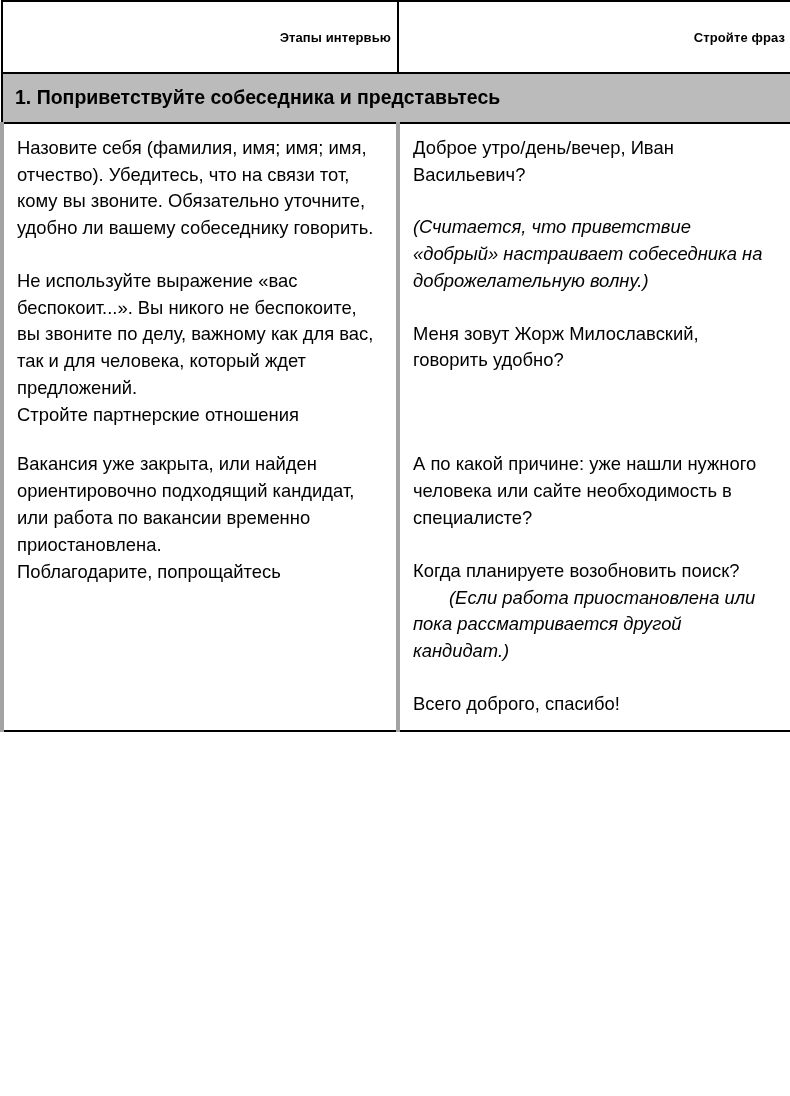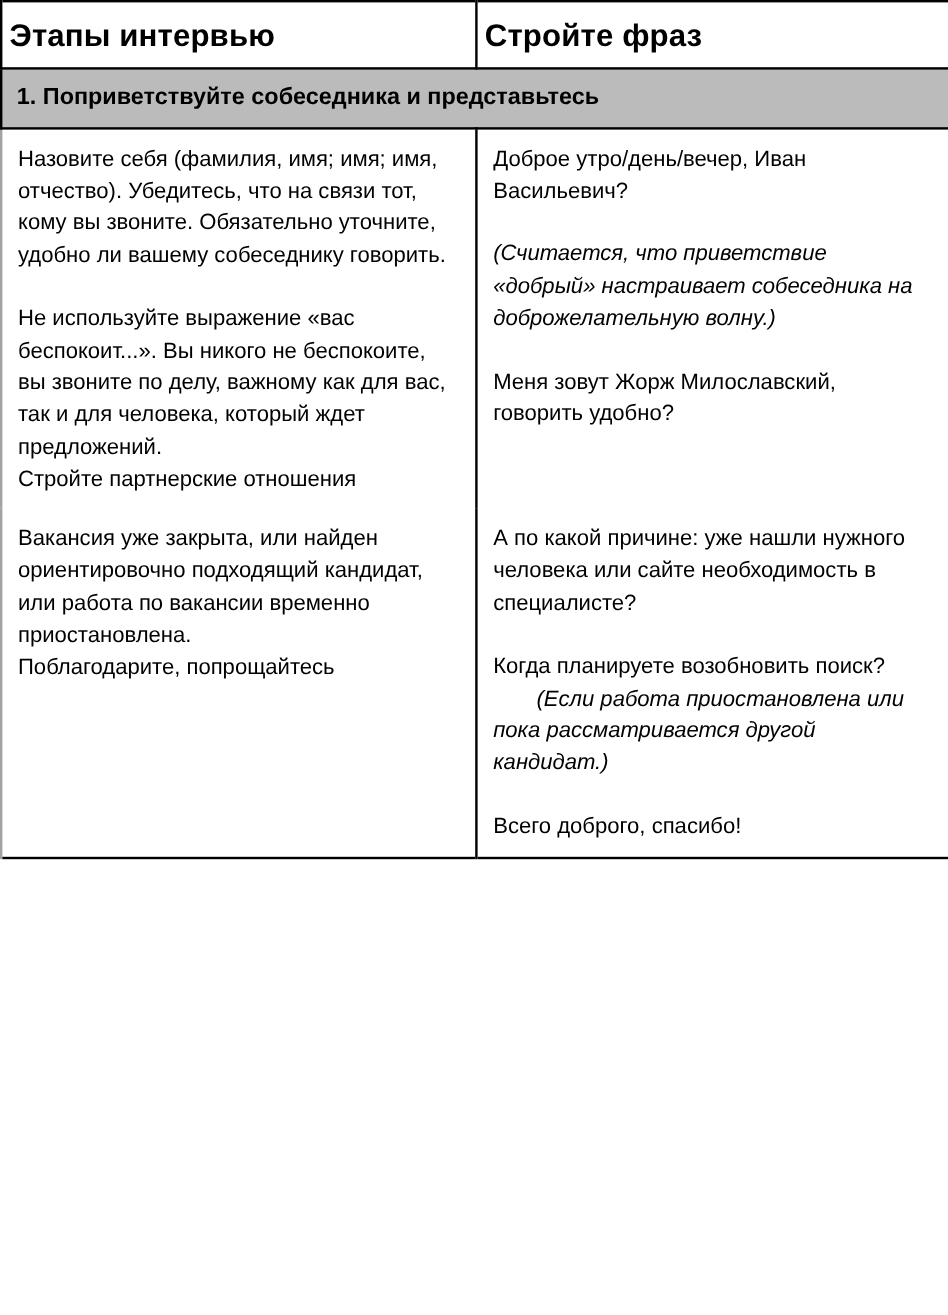--- a/index.html
+++ b/index.html
@@ -31,47 +31,47 @@
   }
 
   col.col-left  { width: 396px; }
   col.col-right { width: 394px; }
 
   
   tr.header-row > th {
     border-left: 2px solid #000;
     border-right: 2px solid #000;
     border-bottom: 2px solid #000;
-    text-align: left;
+    text-align: right;
     vertical-align: middle;
     font-weight: bold;
-    font-size: 26px;
+    font-size: 13px;
     letter-spacing: 0.1px;
-    height: 56px;
+    height: 72px;
     padding: 0 6px;
     box-sizing: border-box;
   }
 
   
   tr.section-row > td {
     background: #bbbbbb;
     border-left: 2px solid #000;
     border-right: 2px solid #000;
     border-top: 2px solid #000;
     border-bottom: 2px solid #000;
     font-weight: bold;
     font-size: 19.5px;
     padding: 13px 0 13px 12px;
     line-height: 1.12;
     box-sizing: border-box;
   }
 
   
   tr.content-row > td {
-    border-left: 2px solid #a3a3a3;
+    border-left: 4px solid #a3a3a3;
     border-right: 2px solid #000;
     vertical-align: top;
     padding: 11px 14px 12px 13px;
     box-sizing: border-box;
   }
 
   .cell-text {
     font-size: 18.4px;
     line-height: 1.455;
     white-space: pre-wrap;

